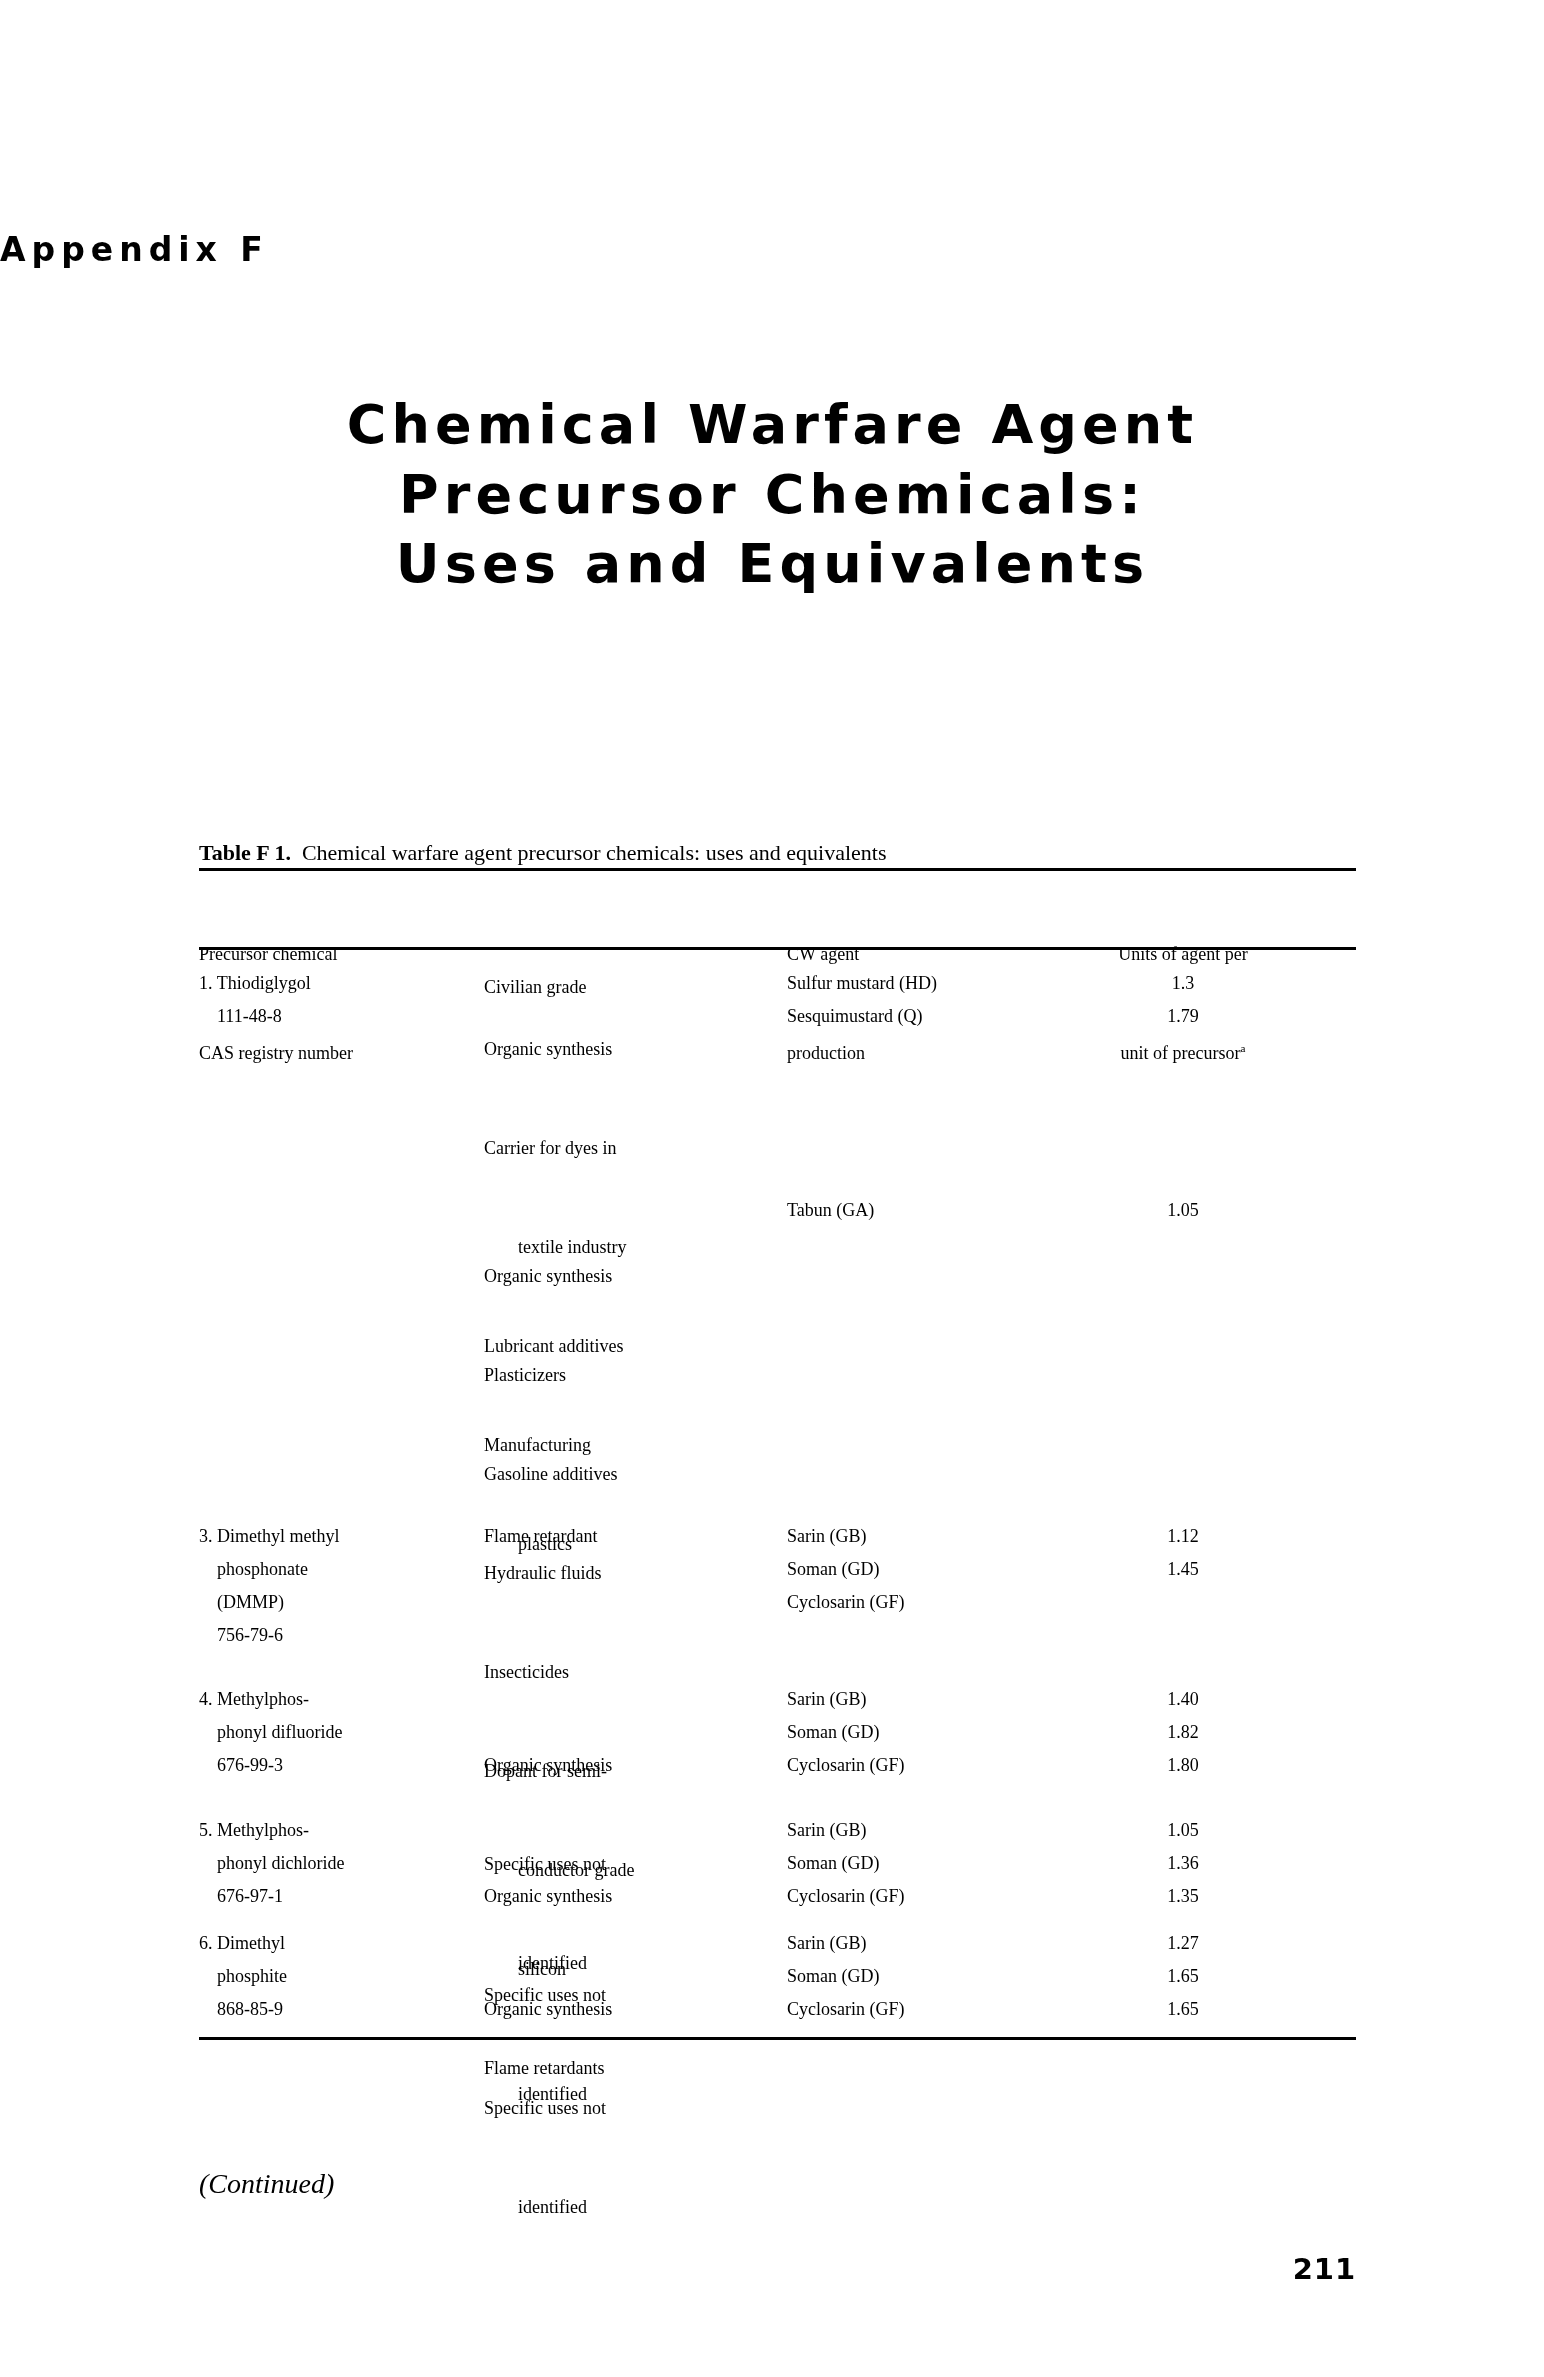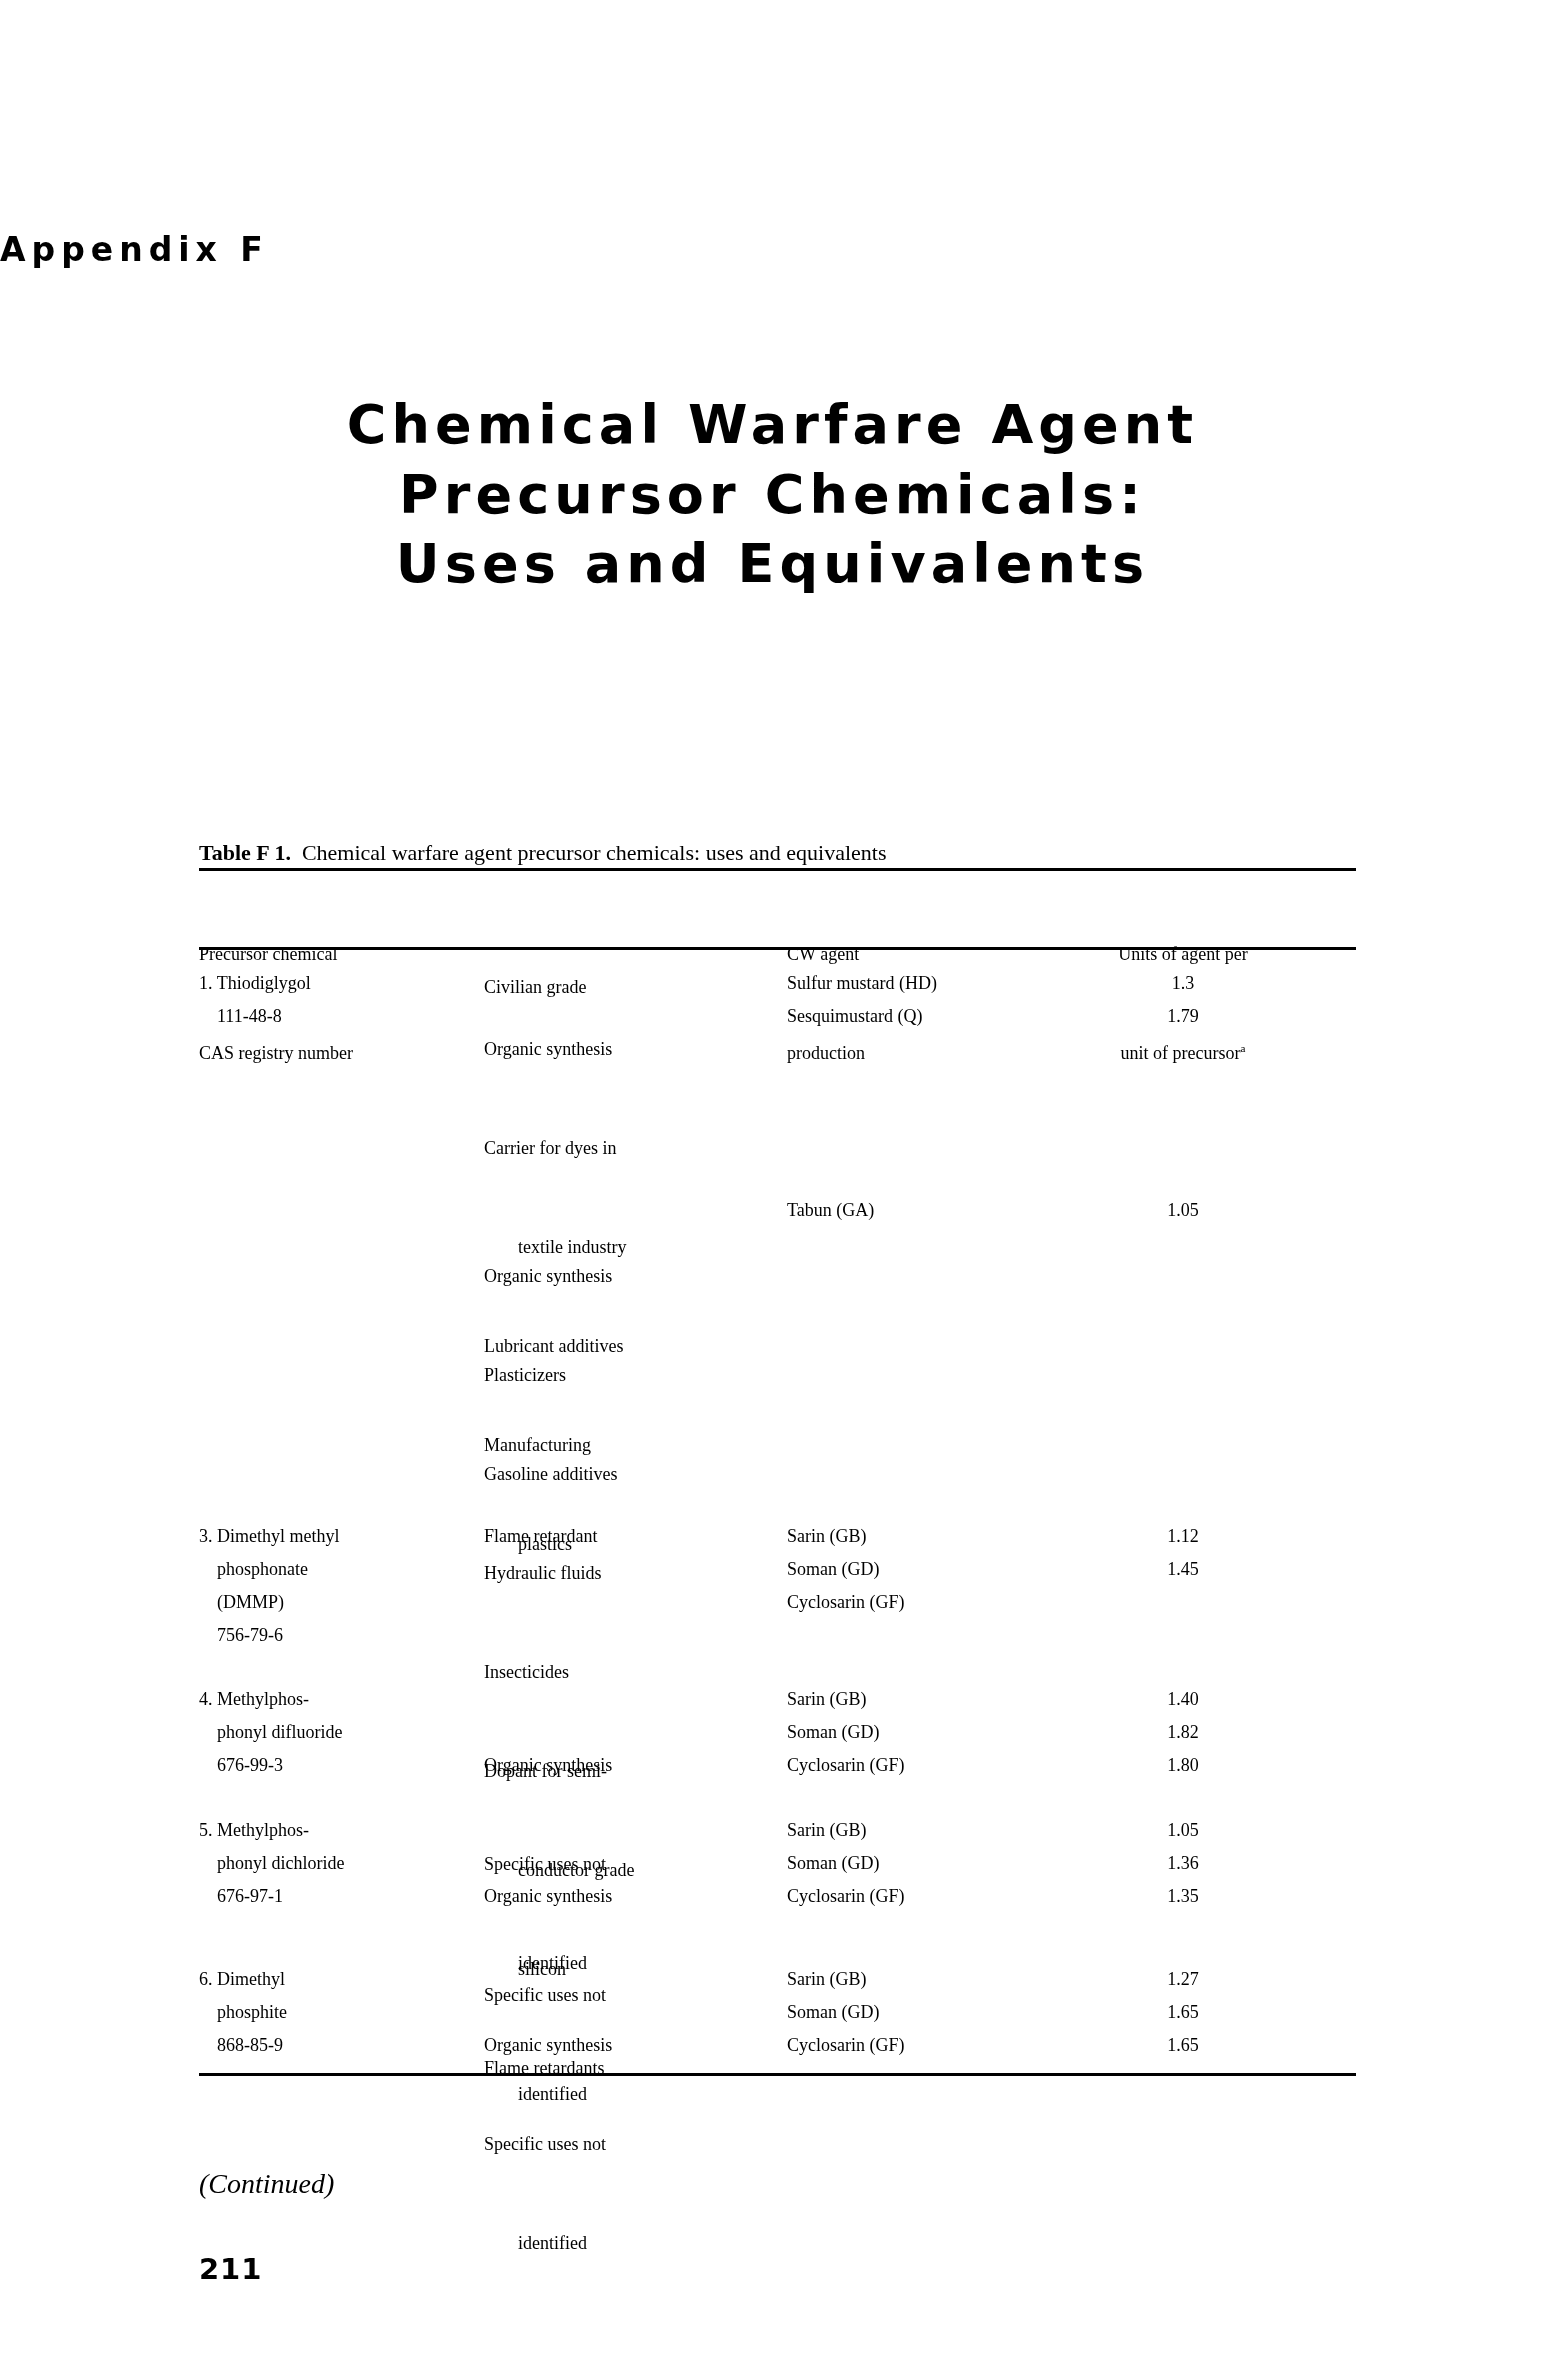--- a/index.html
+++ b/index.html
@@ -102,21 +102,21 @@
     width: 1157px;
     text-align: left;
     font-size: 28px;
     font-style: italic;
   }
   .page-number {
     position: absolute;
     left: 199px;
     top: 2252px;
     width: 1157px;
-    text-align: left;
+    text-align: right;
     font-family: "DejaVu Sans", "Liberation Sans", sans-serif;
     font-weight: bold;
     font-size: 29px;
     letter-spacing: 0.9px;
   }
 </style>
 </head>
 <body>
 
 <div class="page">
@@ -230,21 +230,21 @@
         <span class="hdr-line indent">identified</span>
       </div>
       <div class="cell c3">Sarin (GB)
 Soman (GD)
 Cyclosarin (GF)</div>
       <div class="cell c4">1.05
 1.36
 1.35</div>
     </div>
 
-    <div class="tbody-row" style="height:98px; margin-top:51px;">
+    <div class="tbody-row" style="height:98px; margin-top:15px;">
       <div class="cell c1">6. Dimethyl
     phosphite
     868-85-9</div>
       <div class="cell c2">
         <span class="hdr-line">Organic synthesis</span>
         <span class="hdr-line">Specific uses not</span>
         <span class="hdr-line indent">identified</span>
       </div>
       <div class="cell c3">Sarin (GB)
 Soman (GD)

